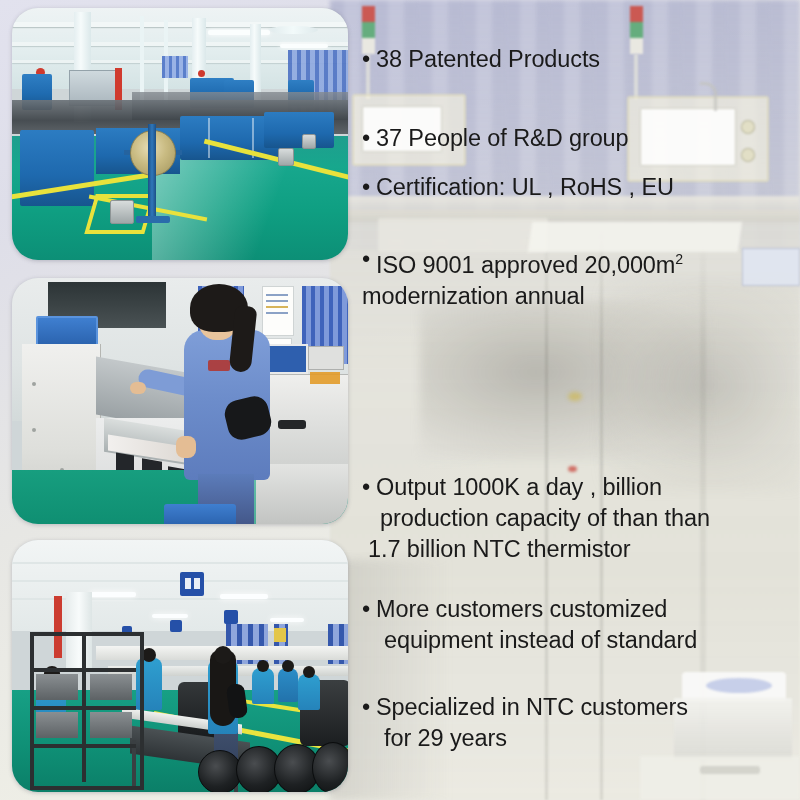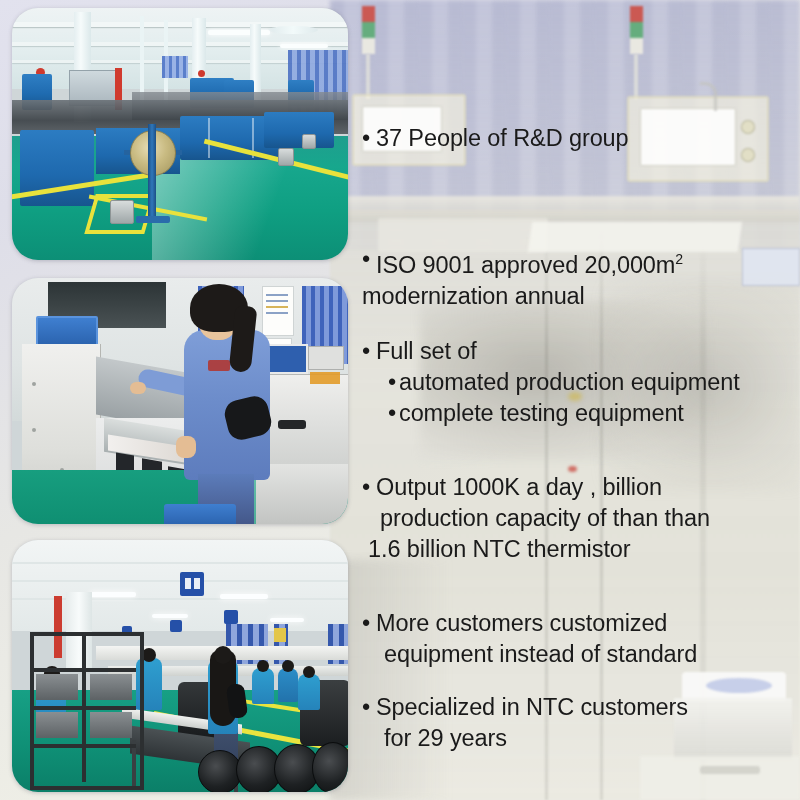--- a/index.html
+++ b/index.html
@@ -715,21 +715,21 @@
   .sub .sdot::before { content: "\2022"; }
   sup { font-size: .6em; vertical-align: super; }
 
   
   #b1 { top: 44px; }
   #b2 { top: 123px; }
   #b3 { top: 172px; }
   #b4 { top: 244px; }
   #b5 { top: 336px; }
   #b6 { top: 472px; }
-  #b7 { top: 594px; margin-top: 14px; }
+  #b7 { top: 594px; }
   #b8 { top: 692px; }
 
   
   #b4 .l2 { margin-left: -14px; }
   #b6 .l2 { margin-left: 4px; }
   #b6 .l3 { margin-left: -8px; }
   #b7 .l2 { margin-left: 8px; }
   #b8 .l2 { margin-left: 8px; }
 </style>
 </head>
@@ -932,36 +932,39 @@
       <div class="p3-rack-item q4"></div>
       <div class="p3-reel rr1"></div>
       <div class="p3-reel rr2"></div>
       <div class="p3-reel rr3"></div>
       <div class="p3-reel rr4"></div>
     </div>
   </div>
 
   <div id="bullets">
 
+    <div class="bullet" id="b1">
+      <span class="dot"></span><span class="lines"><span>38 Patented Products</span></span>
+    </div>
 
     <div class="bullet" id="b2">
       <span class="dot"></span><span class="lines"><span>37 People of R&amp;D group</span></span>
     </div>
 
+    <div class="bullet" id="b3">
+      <span class="dot"></span><span class="lines"><span>Certification: UL , RoHS , EU</span></span>
+    </div>
 
     <div class="bullet" id="b4">
       <span class="dot"></span><span class="lines"><span>ISO 9001 approved 20,000m</span><sup>2</sup><span class="l2">modernization annual</span></span>
     </div>
 
-    <div class="bullet" id="b5">
-      <span class="dot"></span><span class="lines"><span>Full set of</span><span class="sub"><span class="sdot"></span><span>automated production equipment</span></span><span class="sub"><span class="sdot"></span><span>complete testing equipment</span></span></span>
-    </div>
 
     <div class="bullet" id="b6">
-      <span class="dot"></span><span class="lines"><span>Output 1000K a day , billion</span><span class="l2">production capacity of than than</span><span class="l3">1.6 billion NTC thermistor</span></span>
+      <span class="dot"></span><span class="lines"><span>Output 1000K a day , billion</span><span class="l2">production capacity of than than</span><span class="l3">1.7 billion NTC thermistor</span></span>
     </div>
 
     <div class="bullet" id="b7">
       <span class="dot"></span><span class="lines"><span>More customers customized</span><span class="l2">equipment instead of standard</span></span>
     </div>
 
     <div class="bullet" id="b8">
       <span class="dot"></span><span class="lines"><span>Specialized in NTC customers</span><span class="l2">for 29 years</span></span>
     </div>
 

